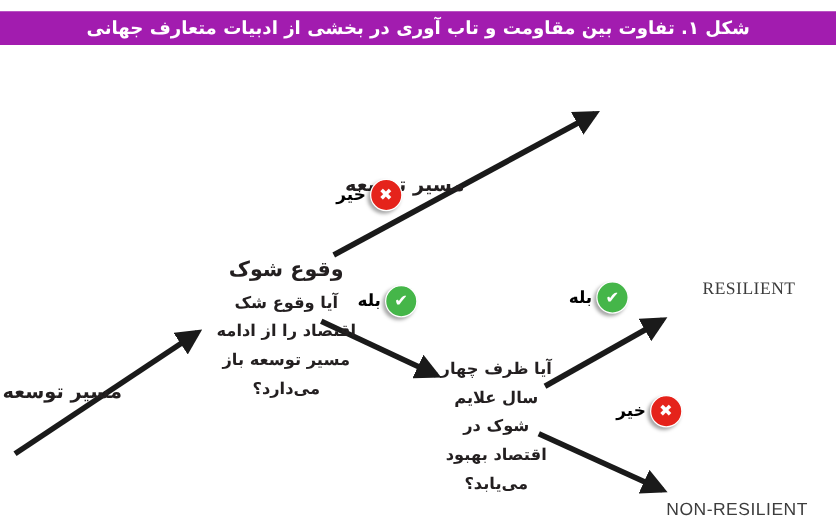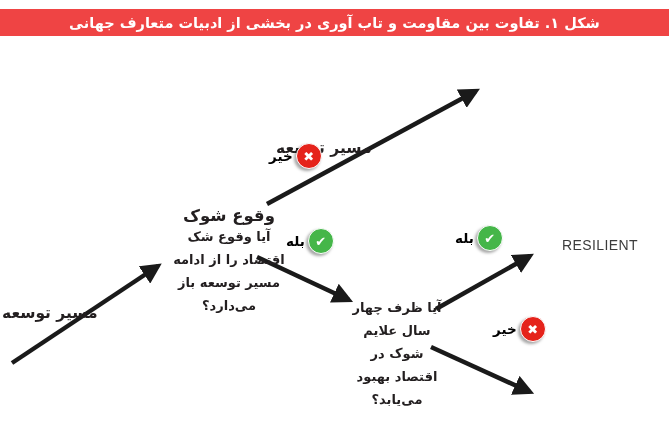--- a/index.html
+++ b/index.html
@@ -2,59 +2,59 @@
 <html lang="fa"><head>
 <meta charset="utf-8">
 <style>
   html,body{margin:0;padding:0;background:#ffffff;}
   .canvas{
     position:relative;width:669px;height:423px;background:#ffffff;
     font-family:"DejaVu Sans",sans-serif;overflow:hidden;color:#231F20;
   }
   .title-bar{
     position:absolute;left:0;top:9px;width:669px;height:27px;
-    background:#ef4444;display:flex;align-items:center;justify-content:center;
+    background:#a21caf;display:flex;align-items:center;justify-content:center;
   }
   .title-bar .title-text{
     color:#FFFFFF;font-weight:bold;font-size:14.5px;direction:rtl;white-space:nowrap;
   }
   .arrows{position:absolute;left:0;top:0;width:669px;height:423px;}
   .p-label{
     position:absolute;font-weight:bold;font-size:15.5px;color:#231F20;
     direction:rtl;white-space:nowrap;margin-top:48px;
   }
   .path-left{left:2px;top:256px;}
   .path-top{left:276px;top:91px;}
   .decision{
     position:absolute;text-align:center;direction:rtl;font-weight:bold;color:#231F20;
   }
   .d1{left:170px;top:206px;width:118px;}
-  .d1-title{font-size:16.5px;margin-bottom:0;}
+  .d1-title{font-size:16.5px;margin-bottom:6px;}
   .d-body{font-size:13px;line-height:23px;white-space:pre-line;}
-  .d2{left:350px;top:296px;width:94px;}
+  .d2{left:350px;top:284px;width:94px;}
   .answer{position:absolute;display:flex;align-items:center;gap:3px;direction:ltr;}
   .ans-text{font-weight:bold;font-size:13.5px;color:#000000;direction:rtl;}
   .badge{
     width:26px;height:26px;border-radius:50%;box-sizing:border-box;
     display:flex;align-items:center;justify-content:center;
     color:#fff;font-size:13px;font-weight:bold;border:1.5px solid #ffffff;
     box-shadow:-2px 2px 3px rgba(0,0,0,0.35);
   }
   .badge.yes{background:#45B649;}
   .badge.no{background:#E5231B;}
   .ans-no-1{left:269px;top:143px;}
   .ans-yes-1{left:286px;top:228px;}
   .ans-yes-2{left:455px;top:225px;}
   .ans-no-2{left:493px;top:316px;}
   .outcome{
     position:absolute;font-family:"Liberation Sans","DejaVu Sans",sans-serif;
     font-size:14px;color:#3C3C3C;letter-spacing:0.4px;white-space:nowrap;
   }
   .out-sr{left:496px;top:71px;}
-  .out-r{left:562px;top:237px;}
+  .out-r{left:562px;top:224px;font-family:Liberation Serif, serif;}
   .out-nr{left:533px;top:399px;}
 </style>
 </head>
 <body>
 
 <div class="canvas">
 
   <div class="title-bar">
     <span class="title-text">شکل ۱. تفاوت بین مقاومت و تاب آوری در بخشی از ادبیات متعارف جهانی</span>
   </div>
@@ -106,14 +106,15 @@
     <span class="ans-text">بله</span>
     <span class="badge yes">✔</span>
   </div>
 
   <div class="answer ans-no-2">
     <span class="ans-text">خیر</span>
     <span class="badge no">✖</span>
   </div>
 
   <div class="outcome out-r">RESILIENT</div>
+  <div class="outcome out-nr">NON-RESILIENT</div>
 
 </div>
 
 </body></html>

